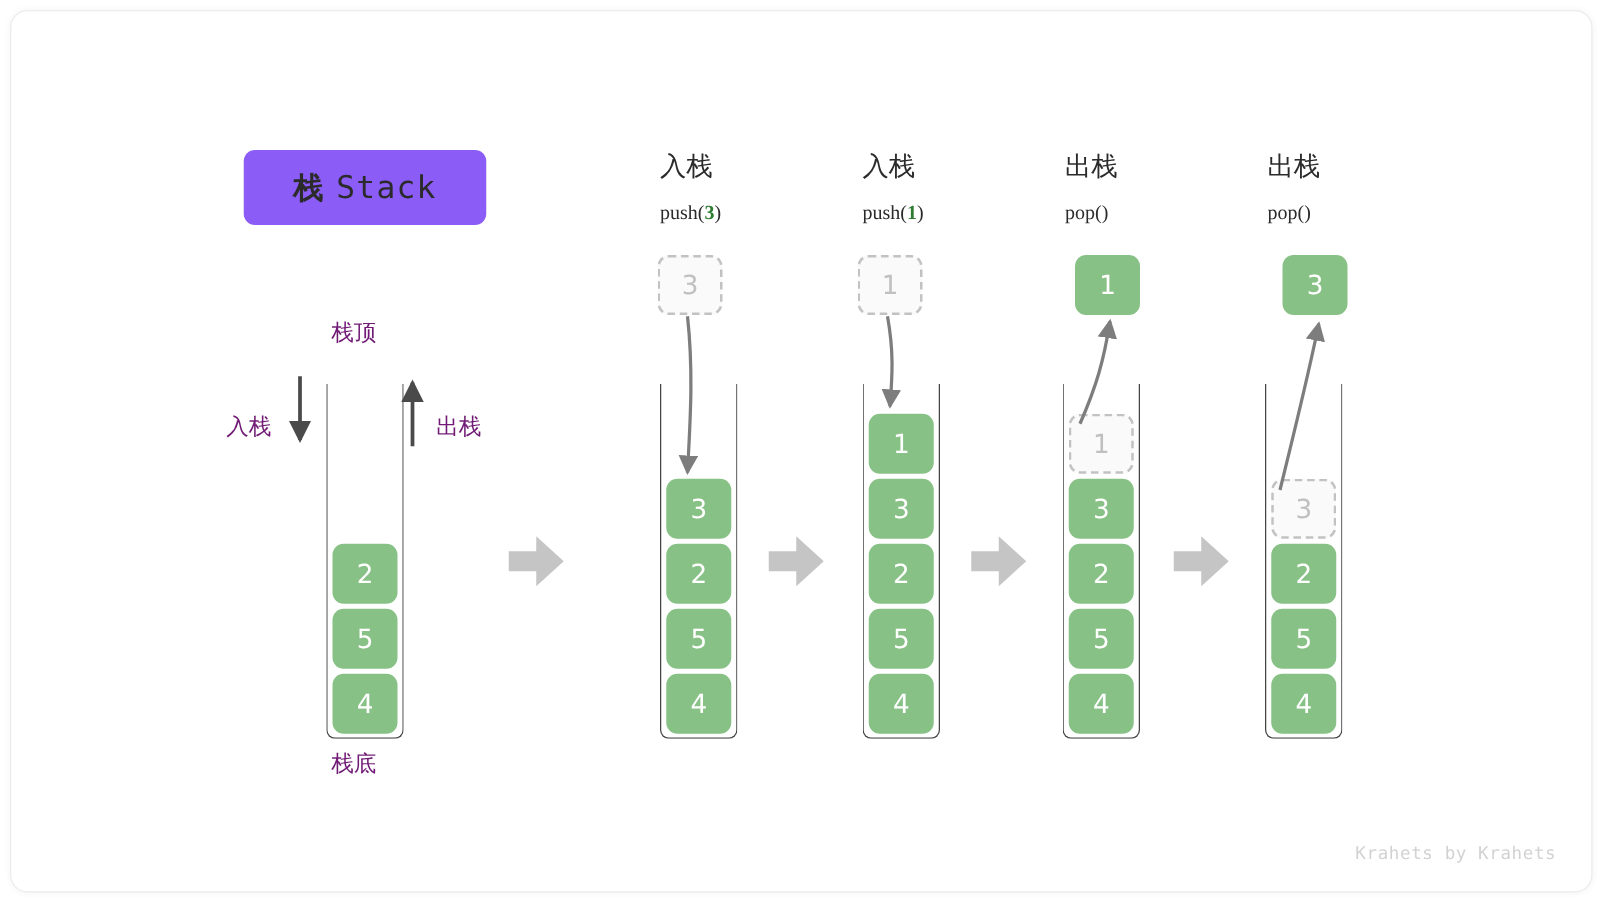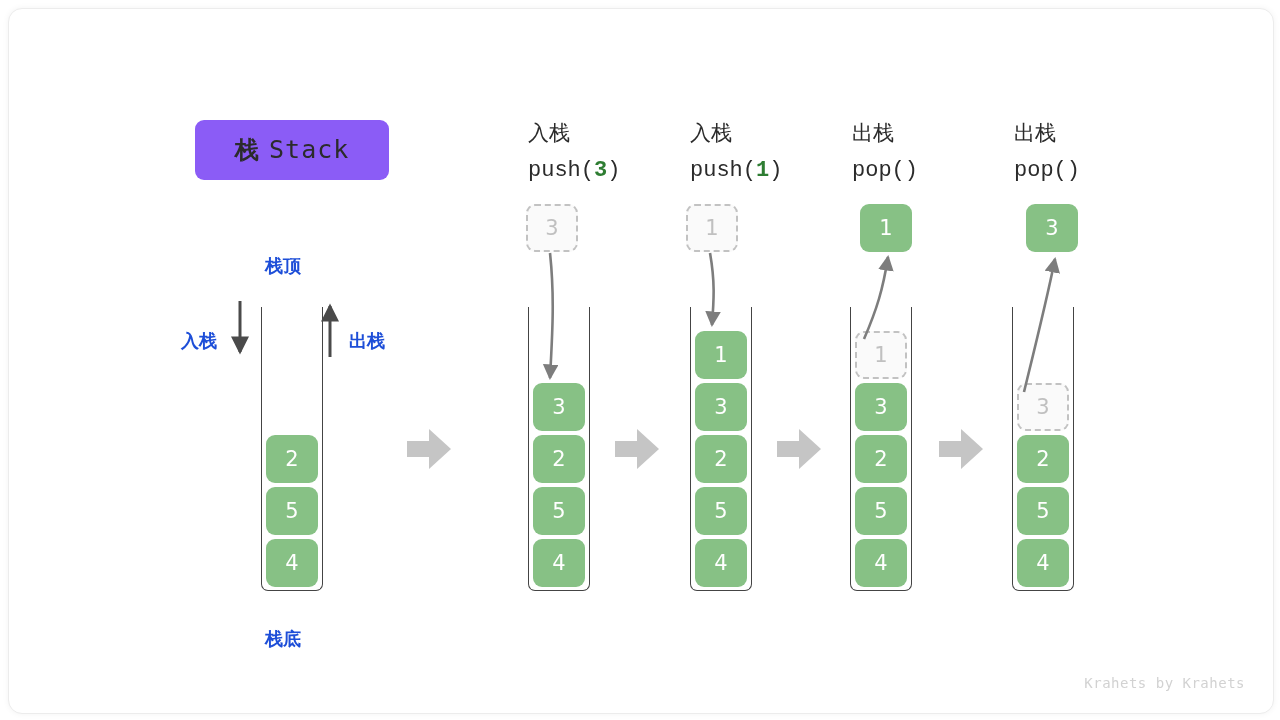--- a/index.html
+++ b/index.html
@@ -43,38 +43,38 @@
   }
   #title-badge .t .mono {
     font-family: "DejaVu Sans Mono", "Liberation Mono", monospace;
     font-weight: normal;
     font-size: 25px;
   }
 
   
   .cjk-bold {
     font-size: 18px;
-    font-weight: bold;
-    color: #1d4ed8;
+    font-weight: normal;
+    color: #701a75;
     white-space: nowrap;
   }
   .col-head {
     white-space: nowrap;
     line-height: 38px;
   }
   .col-head .l1 {
     font-size: 21px;
     color: #2b2b2b;
     display: block;
   }
   .col-head .l2 {
-    font-size: 22px;
+    font-size: 16px;
     color: #2b2b2b;
     display: block;
-    font-family: Liberation Mono, monospace;
+    font-family: Liberation Serif, serif;
   }
   .col-head .l2 .num { color: #2e7d32; font-weight: bold; }
 
   
   .stack {
     width: 62px;
   }
   .stack .frame {
     position: absolute;
     left: 0; top: 0;
@@ -168,21 +168,21 @@
 
   <div class="abs stack" style="left:252px; top:298px; height:284px;">
     <div class="frame" style="height:284px;"></div>
     <div class="cells">
       <div class="cell">4</div>
       <div class="cell">5</div>
       <div class="cell">2</div>
     </div>
   </div>
 
-  <div class="abs cjk-bold" style="left:256px; top:618px;">栈底</div>
+  <div class="abs cjk-bold" style="left:256px; top:590px;">栈底</div>
 
   <div class="abs col-head" style="left:519px; top:105px;">
     <span class="l1">入栈</span>
     <span class="l2"><span>push(</span><span class="num">3</span><span>)</span></span>
   </div>
   <div class="abs float-box ghost" style="left:517px; top:195px;">3</div>
   <div class="abs stack" style="left:519px; top:298px; height:284px;">
     <div class="frame" style="height:284px;"></div>
     <div class="cells">
       <div class="cell">4</div>

